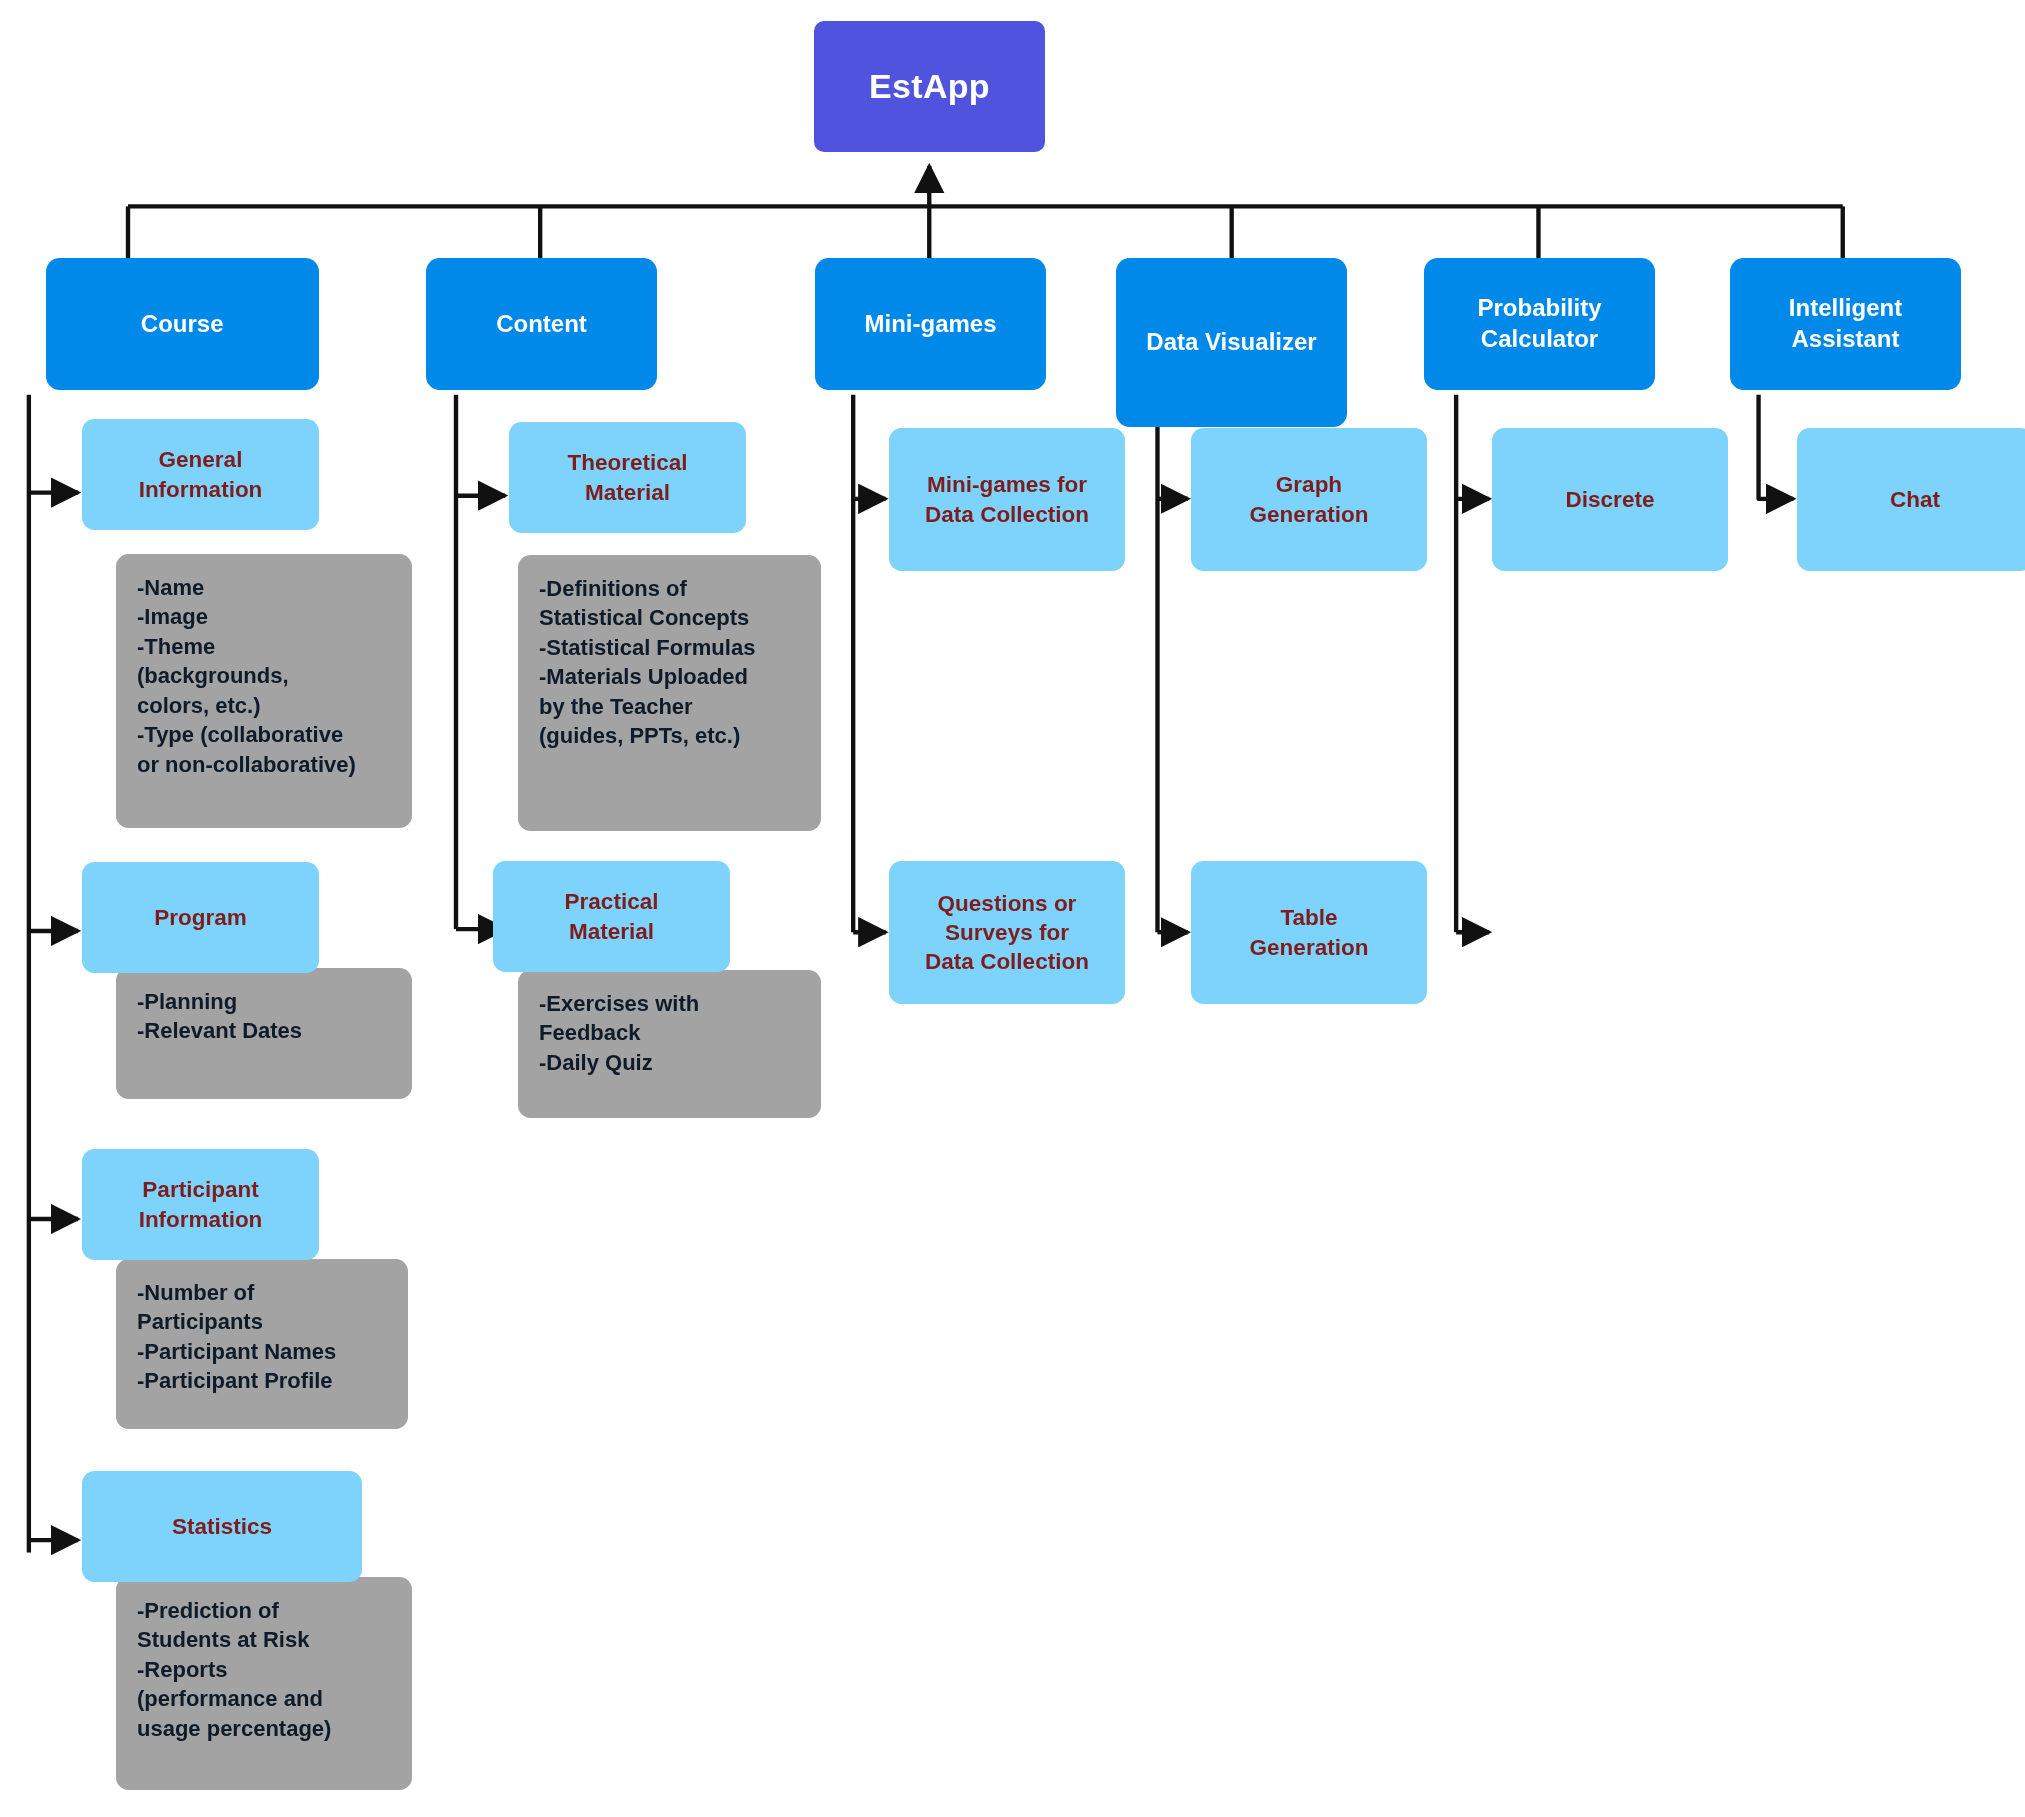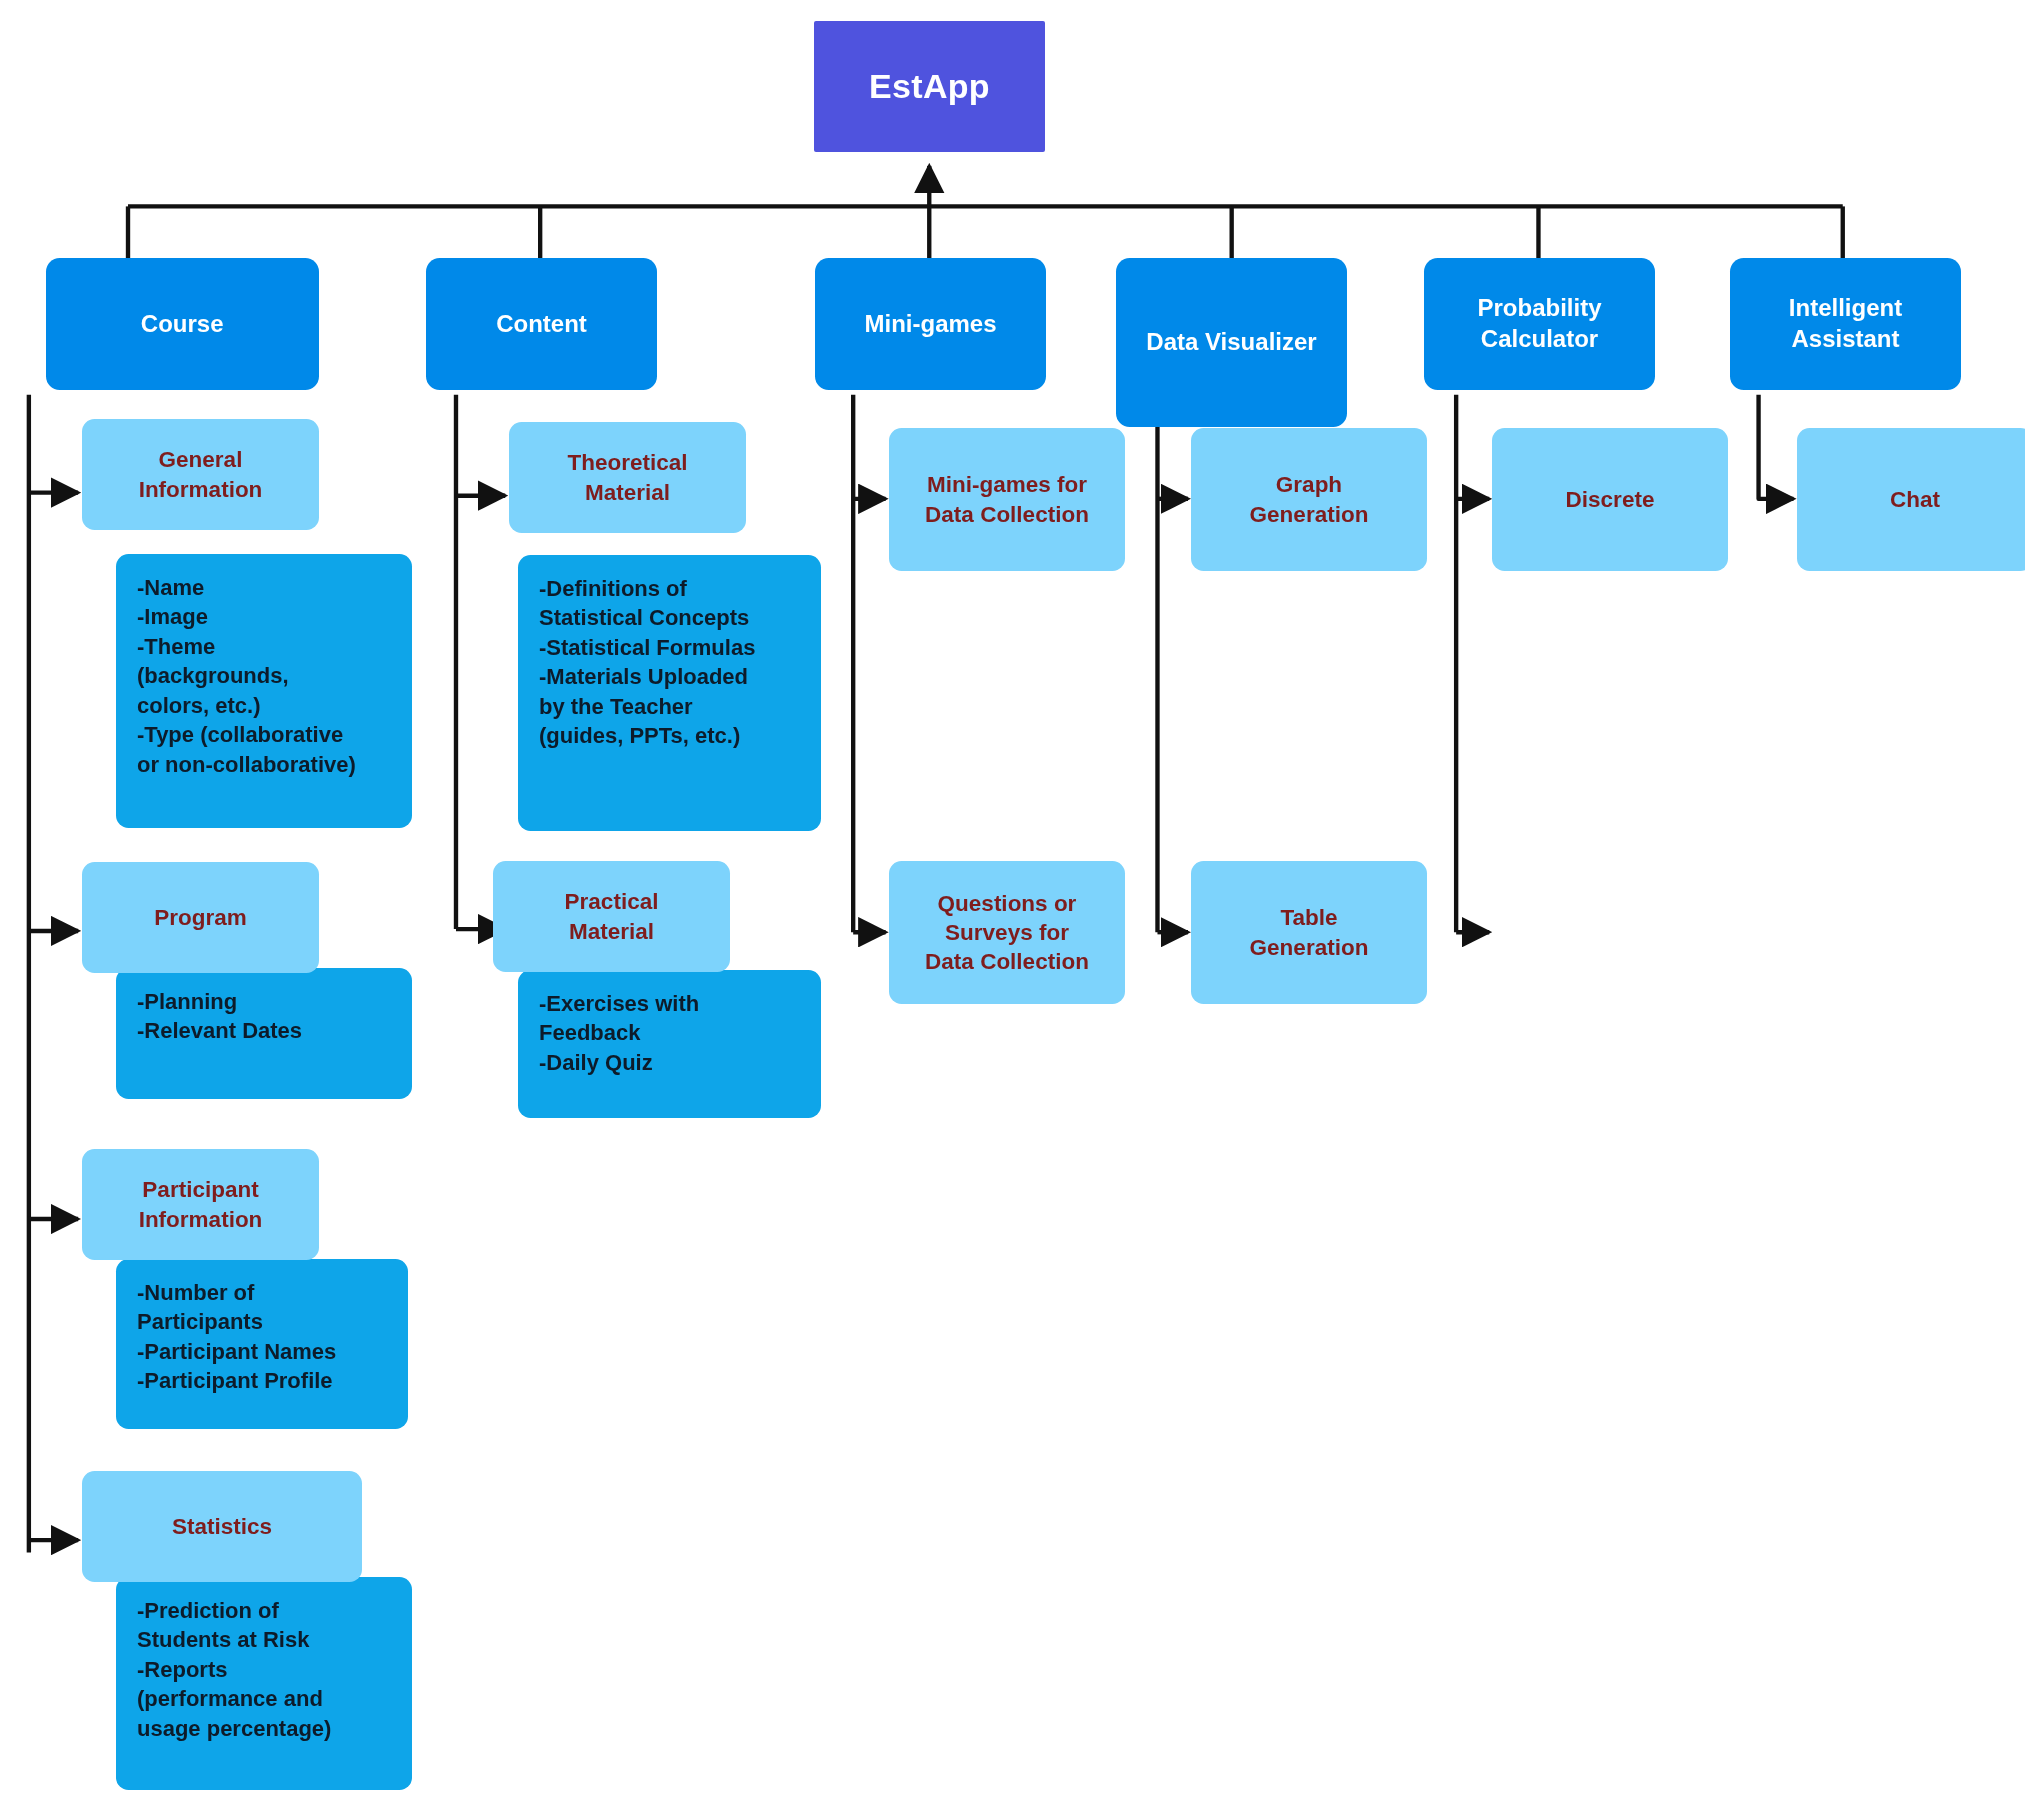--- a/index.html
+++ b/index.html
@@ -30,21 +30,21 @@
     display: flex;
     align-items: center;
     justify-content: center;
     text-align: center;
     box-sizing: border-box;
     z-index: 3;
   }
   .node-root {
     background: #4f53de;
     color: #ffffff;
-    border-radius: 2px;
+    border-radius: 10px;
     font-weight: bold;
     font-size: 34px;
     letter-spacing: 0.3px;
   }
   .node-l2 {
     background: #0089e9;
     color: #ffffff;
     border-radius: 13.7px;
     font-weight: bold;
     font-size: 24px;
@@ -56,21 +56,21 @@
     color: #7f1d1d;
     border-radius: 12.5px;
     font-weight: bold;
     font-size: 22.5px;
     line-height: 1.30;
     padding: 3.7px 7.5px;
     z-index: 4;
   }
   .detail-card {
     position: absolute;
-    background: #0ea5e9;
+    background: #a3a3a3;
     color: #0d1b2a;
     border-radius: 12.5px;
     font-weight: bold;
     font-size: 22px;
     line-height: 1.34;
     box-sizing: border-box;
     padding: 18.7px 18.7px 16px 21px;
     text-align: left;
     white-space: pre-line;
     z-index: 2;

